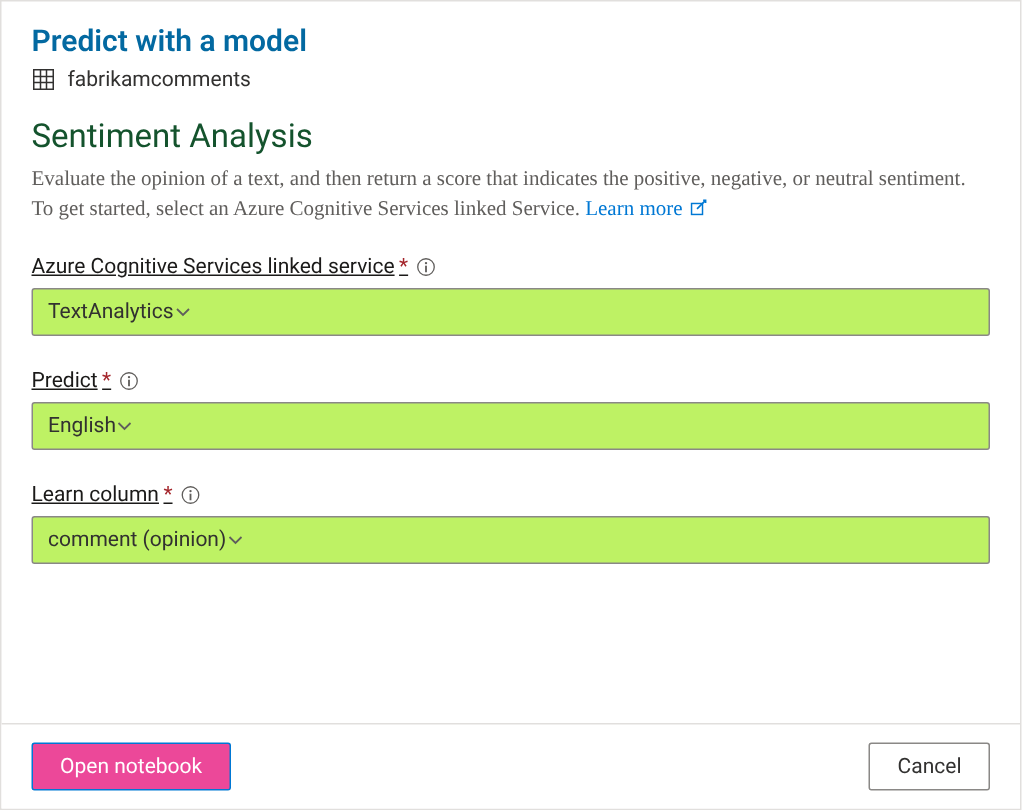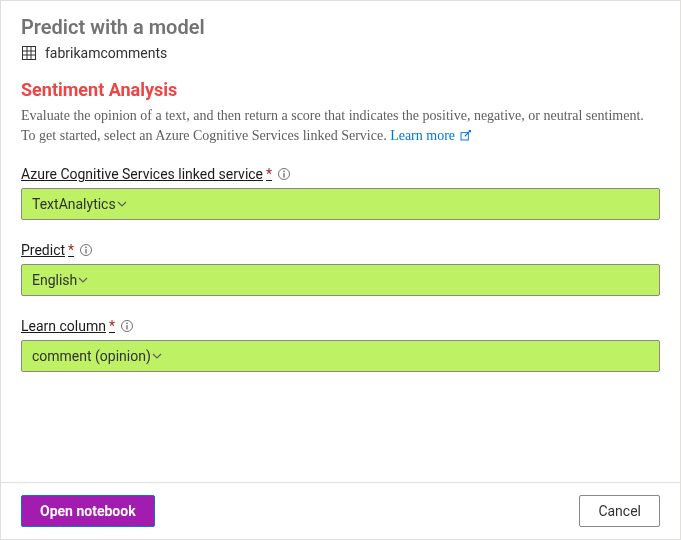--- a/index.html
+++ b/index.html
@@ -22,42 +22,42 @@
   }
   .content {
     padding: 14px 20px 0 20px;
     flex: 1;
     overflow: hidden;
   }
   .title {
     font-size: 20px;
     font-weight: 600;
     margin: 0 0 6px 0;
-    color: #737373;
+    color: #0369a1;
   }
   .dataset-row {
     display: flex;
     align-items: center;
     gap: 8px;
     margin-bottom: 18px;
   }
   .dataset-icon {
     width: 16px;
     height: 16px;
     display: inline-flex;
   }
   .dataset-name {
     font-size: 14px;
     color: #323130;
   }
   .section-title {
-    font-size: 18px;
-    font-weight: 700;
+    font-size: 22px;
+    font-weight: 400;
     margin: 0 0 6px 0;
-    color: #ef4444;
+    color: #14532d;
   }
   .description {
     font-size: 14px;
     line-height: 20px;
     color: #605e5c;
     margin: 0 0 20px 0;
     font-family: Liberation Serif, serif;
   }
   .learn-more {
     color: #0078d4;
@@ -120,24 +120,24 @@
     padding: 0 18px;
     font-size: 14px;
     border-radius: 2px;
     cursor: pointer;
     display: inline-flex;
     align-items: center;
     justify-content: center;
     font-family: inherit;
   }
   .btn-primary {
-    background: #a21caf;
+    background: #ec4899;
     color: #fff;
     border: 1px solid #0078d4;
-    font-weight: 700;
+    font-weight: 400;
   }
   .btn-secondary {
     background: #fff;
     color: #323130;
     border: 1px solid #8a8886;
   }
 </style>
 </head>
 <body>
 

